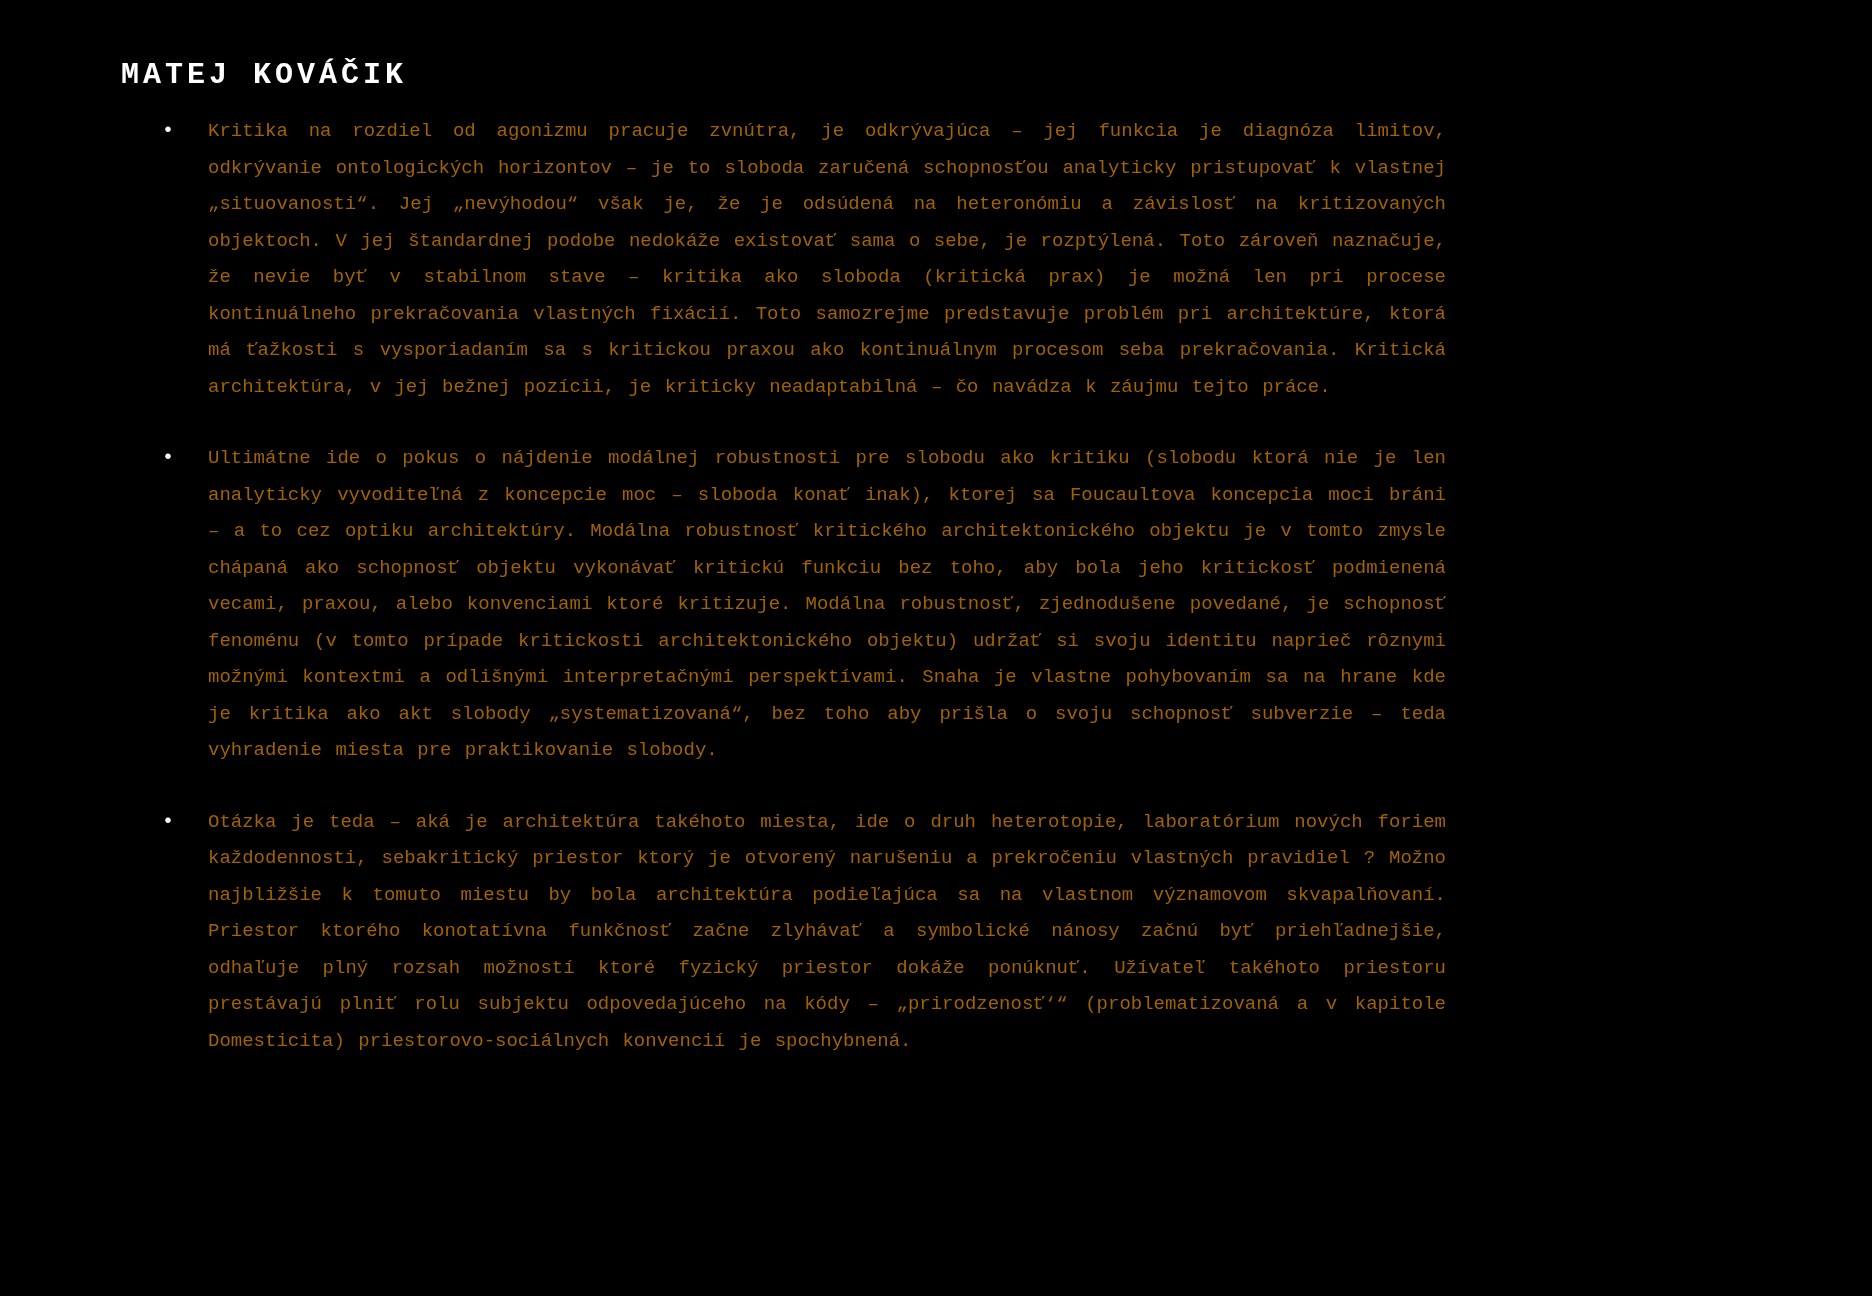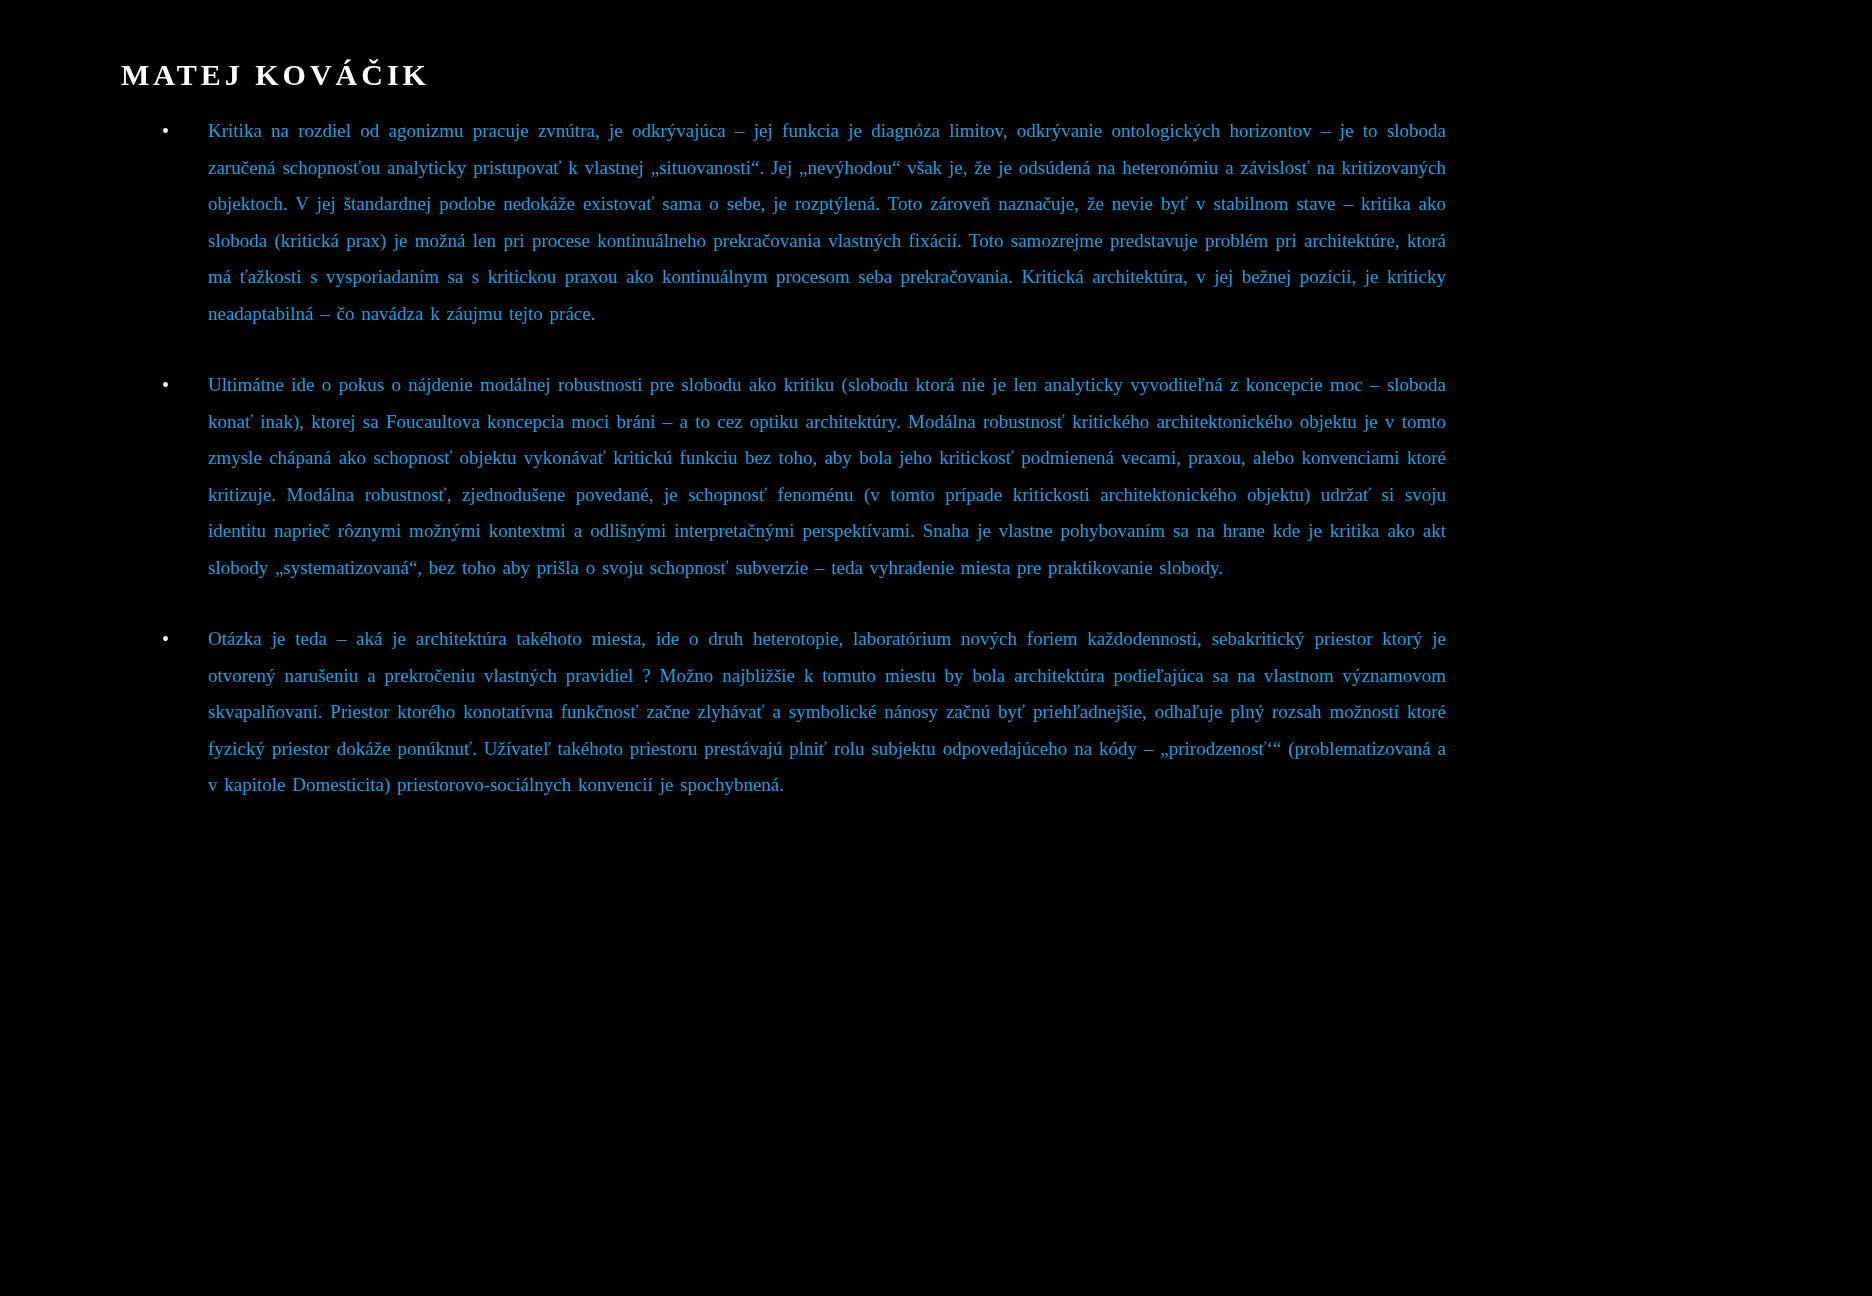--- a/index.html
+++ b/index.html
@@ -6,21 +6,21 @@
     margin: 0;
     padding: 0;
     background: #000000;
   }
   .canvas {
     position: relative;
     width: 1872px;
     height: 1296px;
     background: #000000;
     overflow: hidden;
-    font-family: Liberation Serif, serif;
+    font-family: Liberation Mono, monospace;
     color: #ffffff;
   }
   .title {
     position: absolute;
     left: 121px;
     top: 58px;
     margin: 0;
     font-size: 30px;
     font-weight: bold;
     letter-spacing: 4px;
@@ -48,21 +48,21 @@
     color: #ffffff;
   }
   .bullet-text {
     flex: 1 1 auto;
     margin: 0;
     font-size: 19px;
     line-height: 36.5px;
     text-align: justify;
     text-align-last: left;
     word-spacing: 2px;
-    color: #0ea5e9;
+    color: #a16207;
   }
 </style>
 </head>
 <body>
 
 <div class="canvas">
   <h1 class="title">MATEJ KOVÁČIK</h1>
 
   <div class="bullets">
     <div class="bullet-item">

